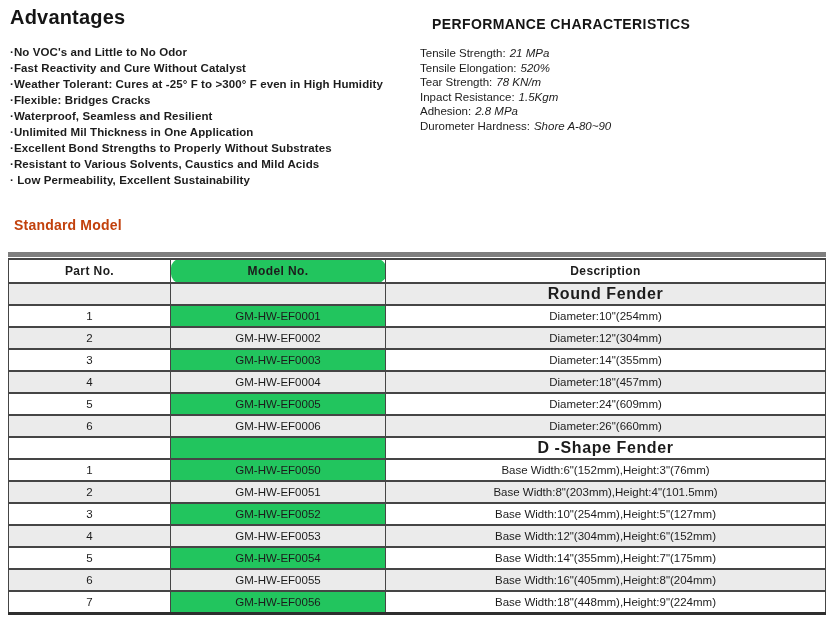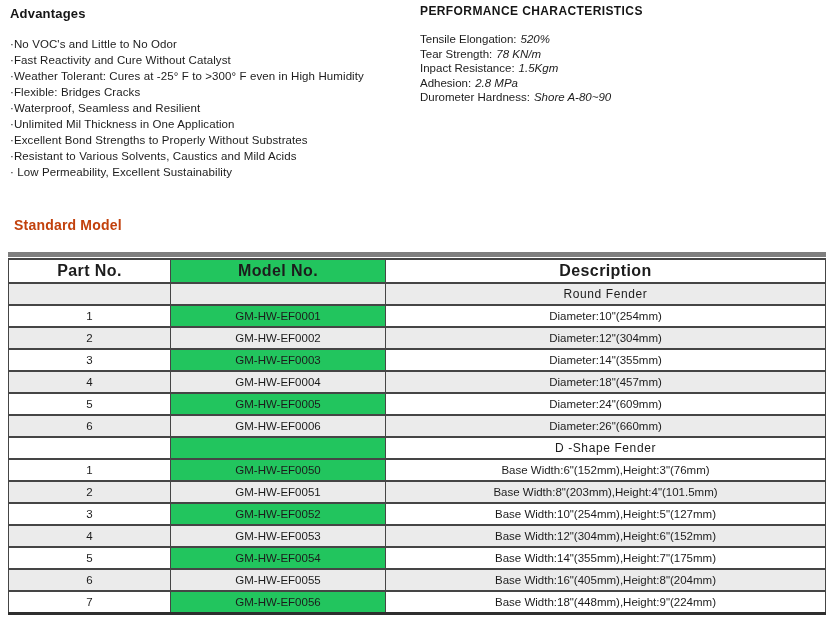--- a/index.html
+++ b/index.html
@@ -6,47 +6,47 @@
   body{
     width:830px;height:630px;position:relative;overflow:hidden;
     font-family:"Liberation Sans","DejaVu Sans",sans-serif;
     color:#1c1c1c;
     -webkit-font-smoothing:antialiased;
   }
   .page{position:absolute;inset:0;}
 
   
   .advantages{position:absolute;left:10px;top:6px;width:400px;}
-  .adv-title{margin:0;font-size:13px;font-weight:bold;color:#151515;letter-spacing:0.2px;}
-  .adv-list{list-style:none;margin:15px 0 16px 0;padding:0;}
+  .adv-title{margin:0;font-size:20px;font-weight:bold;color:#151515;letter-spacing:0.2px;}
+  .adv-list{list-style:none;margin:15px 0 16px 0;padding:0;font-weight:bold;}
   .adv-list li{font-size:11.5px;line-height:16px;white-space:nowrap;letter-spacing:0.1px;}
 
   
   .performance{position:absolute;left:420px;top:4px;width:400px;}
-  .perf-title{margin:0;font-size:12px;font-weight:bold;color:#151515;letter-spacing:0.4px;}
+  .perf-title{margin:12px;font-size:14px;font-weight:bold;color:#151515;letter-spacing:0.4px;}
   .perf-list{margin-top:14px;}
   .perf-line{font-size:11.5px;line-height:14.6px;white-space:nowrap;}
   .perf-line .value{font-style:italic;margin-left:4px;}
 
   
   .standard-model{position:absolute;left:14px;top:217px;margin:0;font-size:14px;font-weight:bold;letter-spacing:0.2px;}
 
   
   .table-wrap{position:absolute;left:8px;top:252px;width:818px;}
   .top-bar{height:5px;background:#7f7f7f;margin-bottom:1px;}
   table{width:100%;border-collapse:collapse;table-layout:fixed;
         border-left:1px solid #454545;border-right:1px solid #454545;
         border-top:1px solid #454545;border-bottom:3px solid #2e2e2e;}
   th,td{border:1px solid #454545;border-top:2px solid #454545;border-bottom:2px solid #454545;
         height:20px;padding:0 4px;text-align:center;vertical-align:middle;
         font-size:11.5px;overflow:hidden;white-space:nowrap;background:#ffffff;}
-  thead th{font-size:16px;font-weight:bold;letter-spacing:0.4px;height:22px;}
+  thead th{font-size:12px;font-weight:bold;letter-spacing:0.4px;height:22px;border-radius:9px;}
   tr.row-light td{background:#ebebeb;}
   td.model-dark, th.model-dark{background:#22c55e;}
-  td.section-name{font-weight:normal;font-size:12px;letter-spacing:0.6px;}
+  td.section-name{font-weight:bold;font-size:16px;letter-spacing:0.6px;}
 </style>
 </head>
 <body>
 
 <div class="page">
 
   <div class="advantages">
     <h1 class="adv-title">Advantages</h1>
     <ul class="adv-list" id="adv-list">
         <li>·No VOC's and Little to No Odor</li>
@@ -57,20 +57,21 @@
         <li>·Unlimited Mil Thickness in One Application</li>
         <li>·Excellent Bond Strengths to Properly Without Substrates</li>
         <li>·Resistant to Various Solvents, Caustics and Mild Acids</li>
         <li>· Low Permeability, Excellent Sustainability</li>
       </ul>
   </div>
 
   <div class="performance">
     <h2 class="perf-title">PERFORMANCE CHARACTERISTICS</h2>
     <div class="perf-list" id="perf-list">
+        <div class="perf-line"><span class="label">Tensile Strength:</span><span class="value">21 MPa</span></div>
         <div class="perf-line"><span class="label">Tensile Elongation:</span><span class="value">520%</span></div>
         <div class="perf-line"><span class="label">Tear Strength:</span><span class="value">78 KN/m</span></div>
         <div class="perf-line"><span class="label">Inpact Resistance:</span><span class="value">1.5Kgm</span></div>
         <div class="perf-line"><span class="label">Adhesion:</span><span class="value">2.8 MPa</span></div>
         <div class="perf-line"><span class="label">Durometer Hardness:</span><span class="value">Shore A-80~90</span></div>
       </div>
   </div>
 
   <h3 class="standard-model" style="color: #c2410c;">Standard Model</h3>
 

